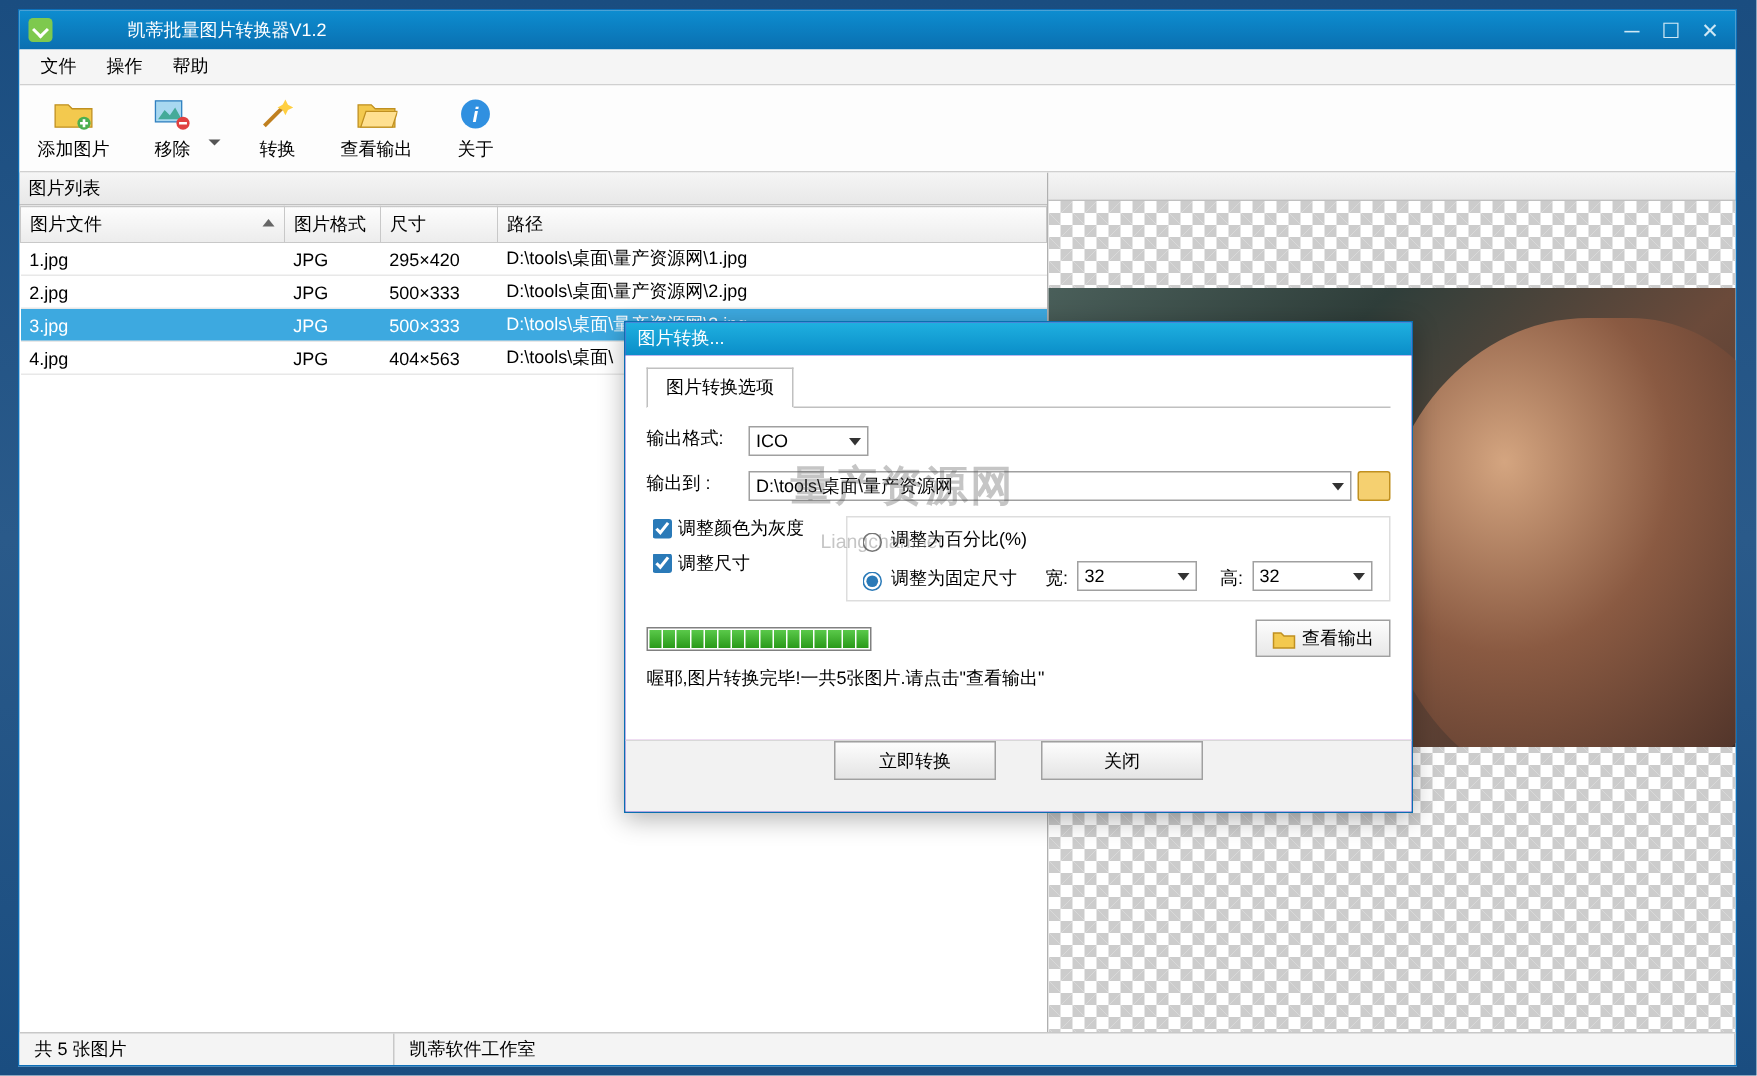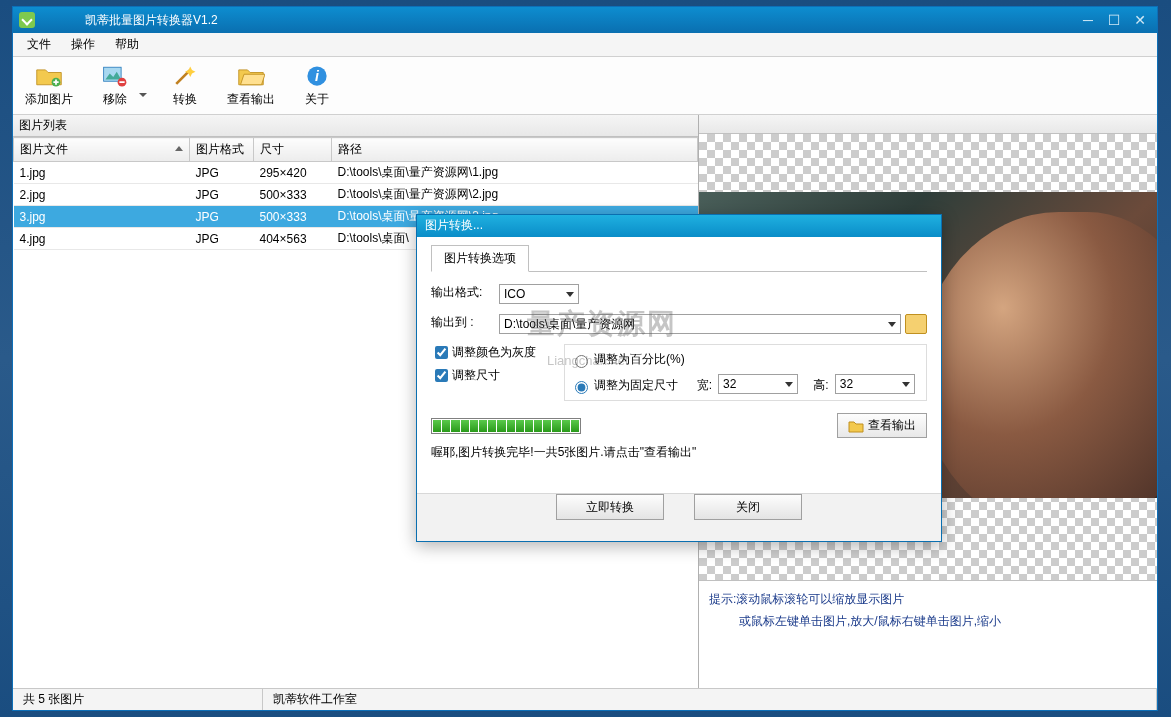--- a/index.html
+++ b/index.html
@@ -457,24 +457,20 @@
             </tbody>
         </table>
       </div>
     </div>
 
     <div class="right-panel">
       <div class="panel-header">&nbsp;</div>
       <div class="preview-area">
         <div class="photo-preview"></div>
       </div>
-      <div class="tips-area">
-        <div>提示:滚动鼠标滚轮可以缩放显示图片</div>
-        <div style="padding-left:30px">或鼠标左键单击图片,放大/鼠标右键单击图片,缩小</div>
-      </div>
     </div>
   </div>
 
   <div class="statusbar">
     <div class="cell">共 5 张图片</div>
     <div class="cell" style="flex:1">凯蒂软件工作室</div>
   </div>
 
 </div>
 

